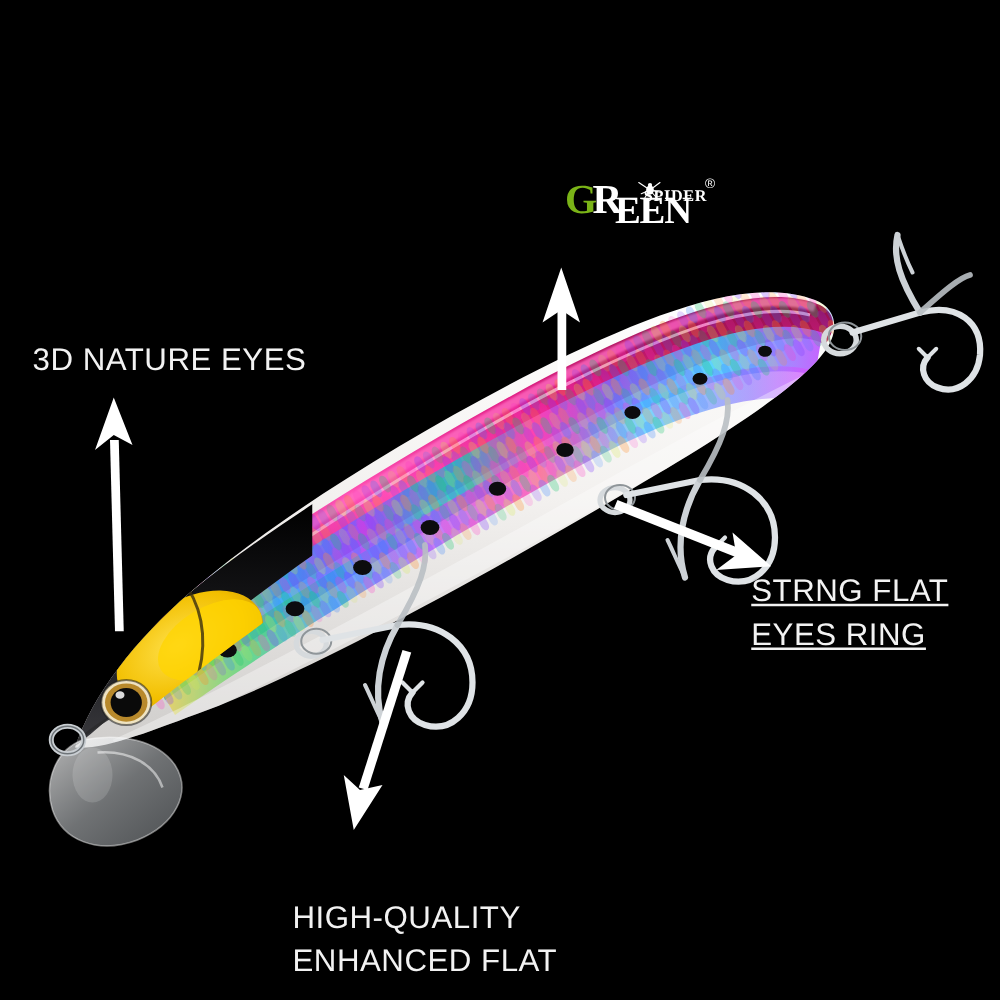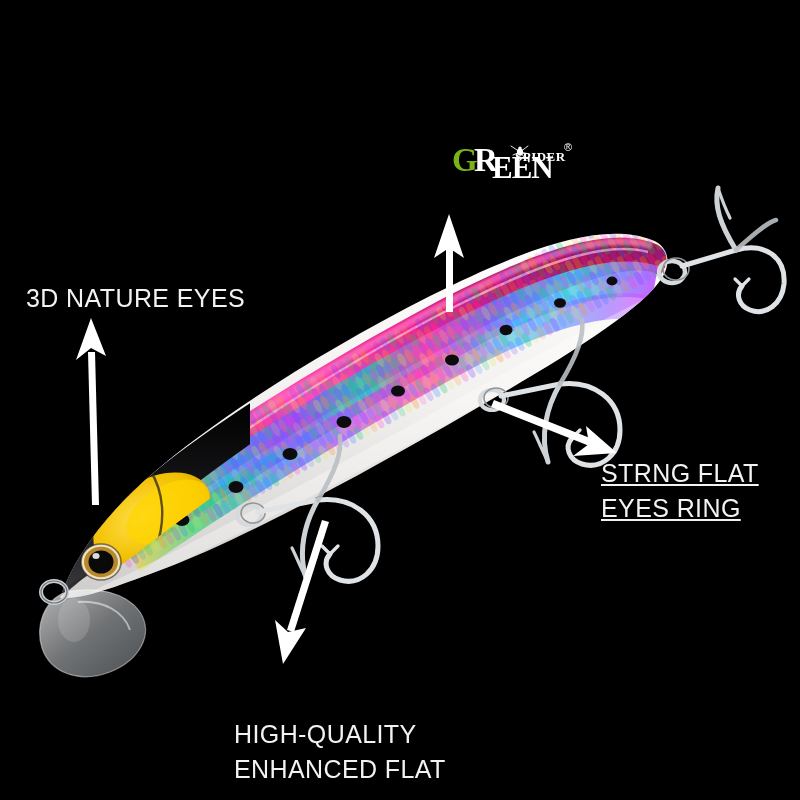--- a/index.html
+++ b/index.html
@@ -31,21 +31,21 @@
     color: #f2f2f2;
     font-family: "Liberation Sans", sans-serif;
     font-size: 25px;
     letter-spacing: 0.4px;
     line-height: 35px;
     white-space: nowrap;
     text-shadow: 0 0 2px rgba(0,0,0,0.9);
   }
   .callout .line { display: block; }
 
-  #callout-eyes   { left: 26px;  top: 281px; text-align: right; }
+  #callout-eyes   { left: 26px;  top: 271px; text-align: right; }
   #callout-top    { left: 314px; top: 148px; }
   #callout-ring   { left: 601px; top: 456px; text-decoration: underline; }
   #callout-hook   { left: 234px; top: 672px; margin-top: 45px; }
 
   
   #brand-logo {
     position: absolute;
     left: 452px;
     top: 142px;
     width: 130px;

